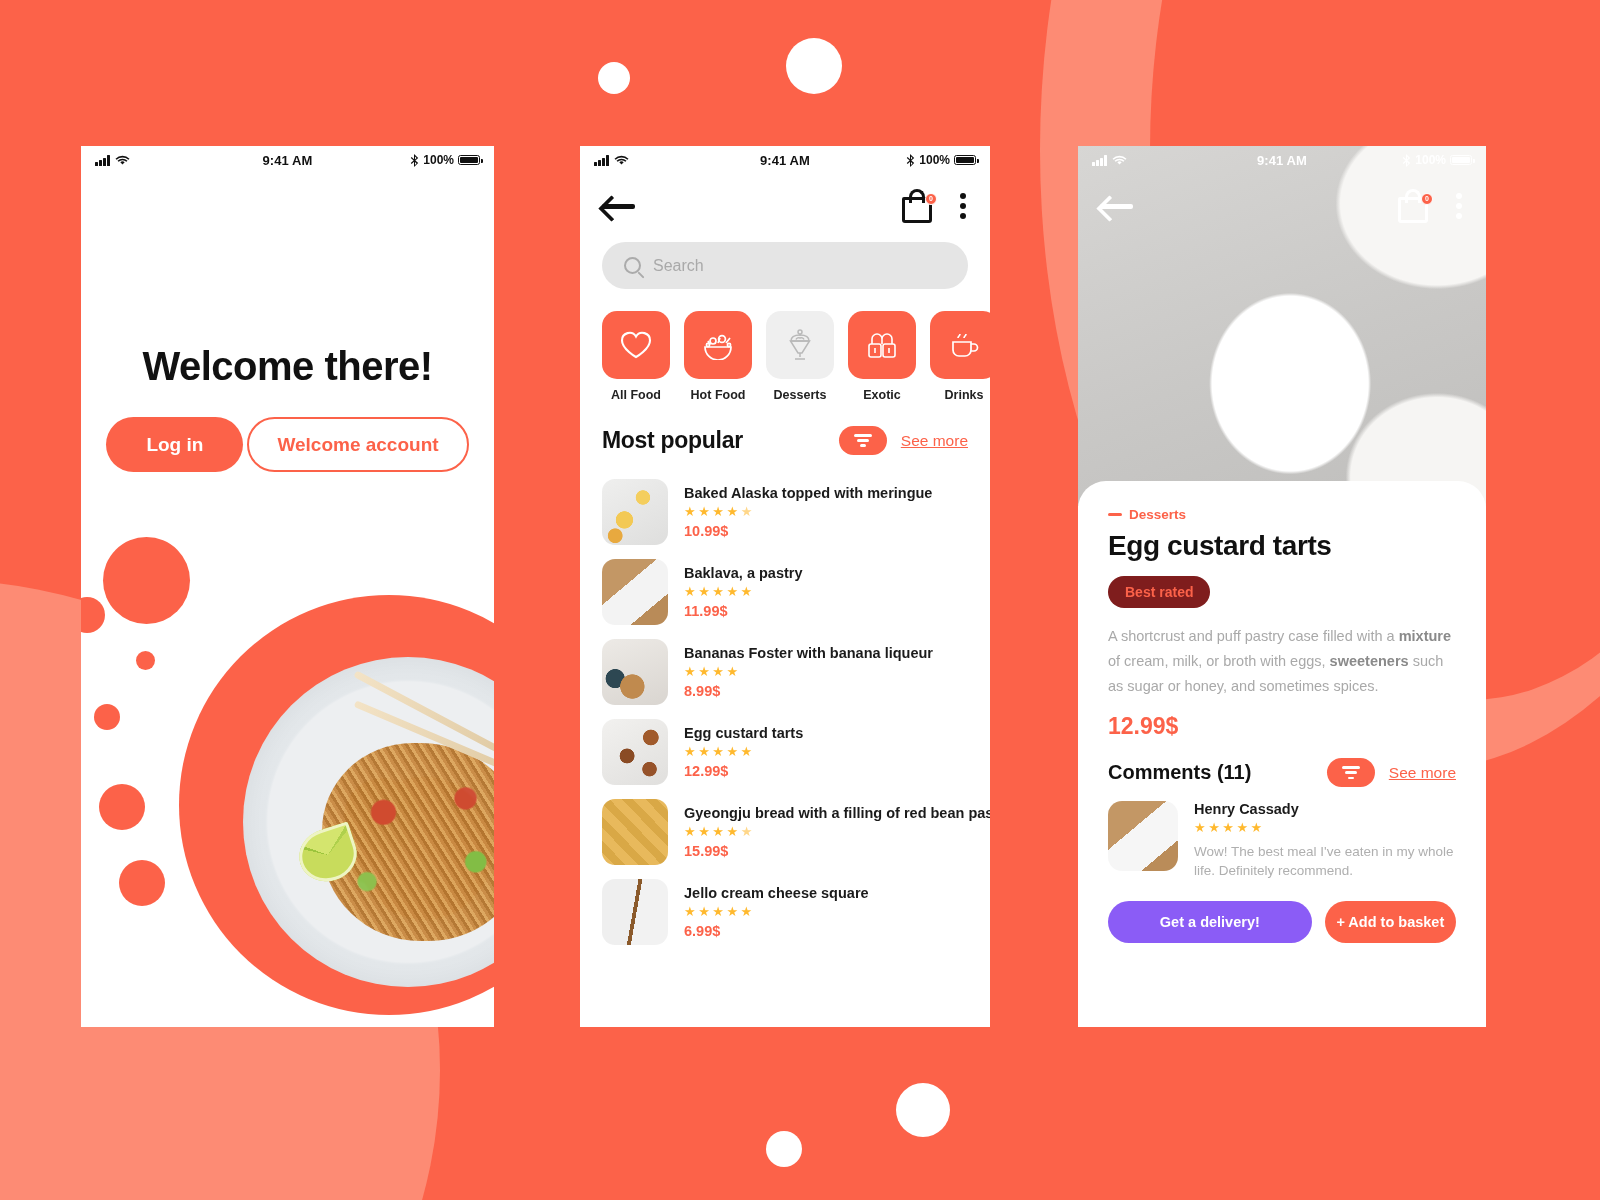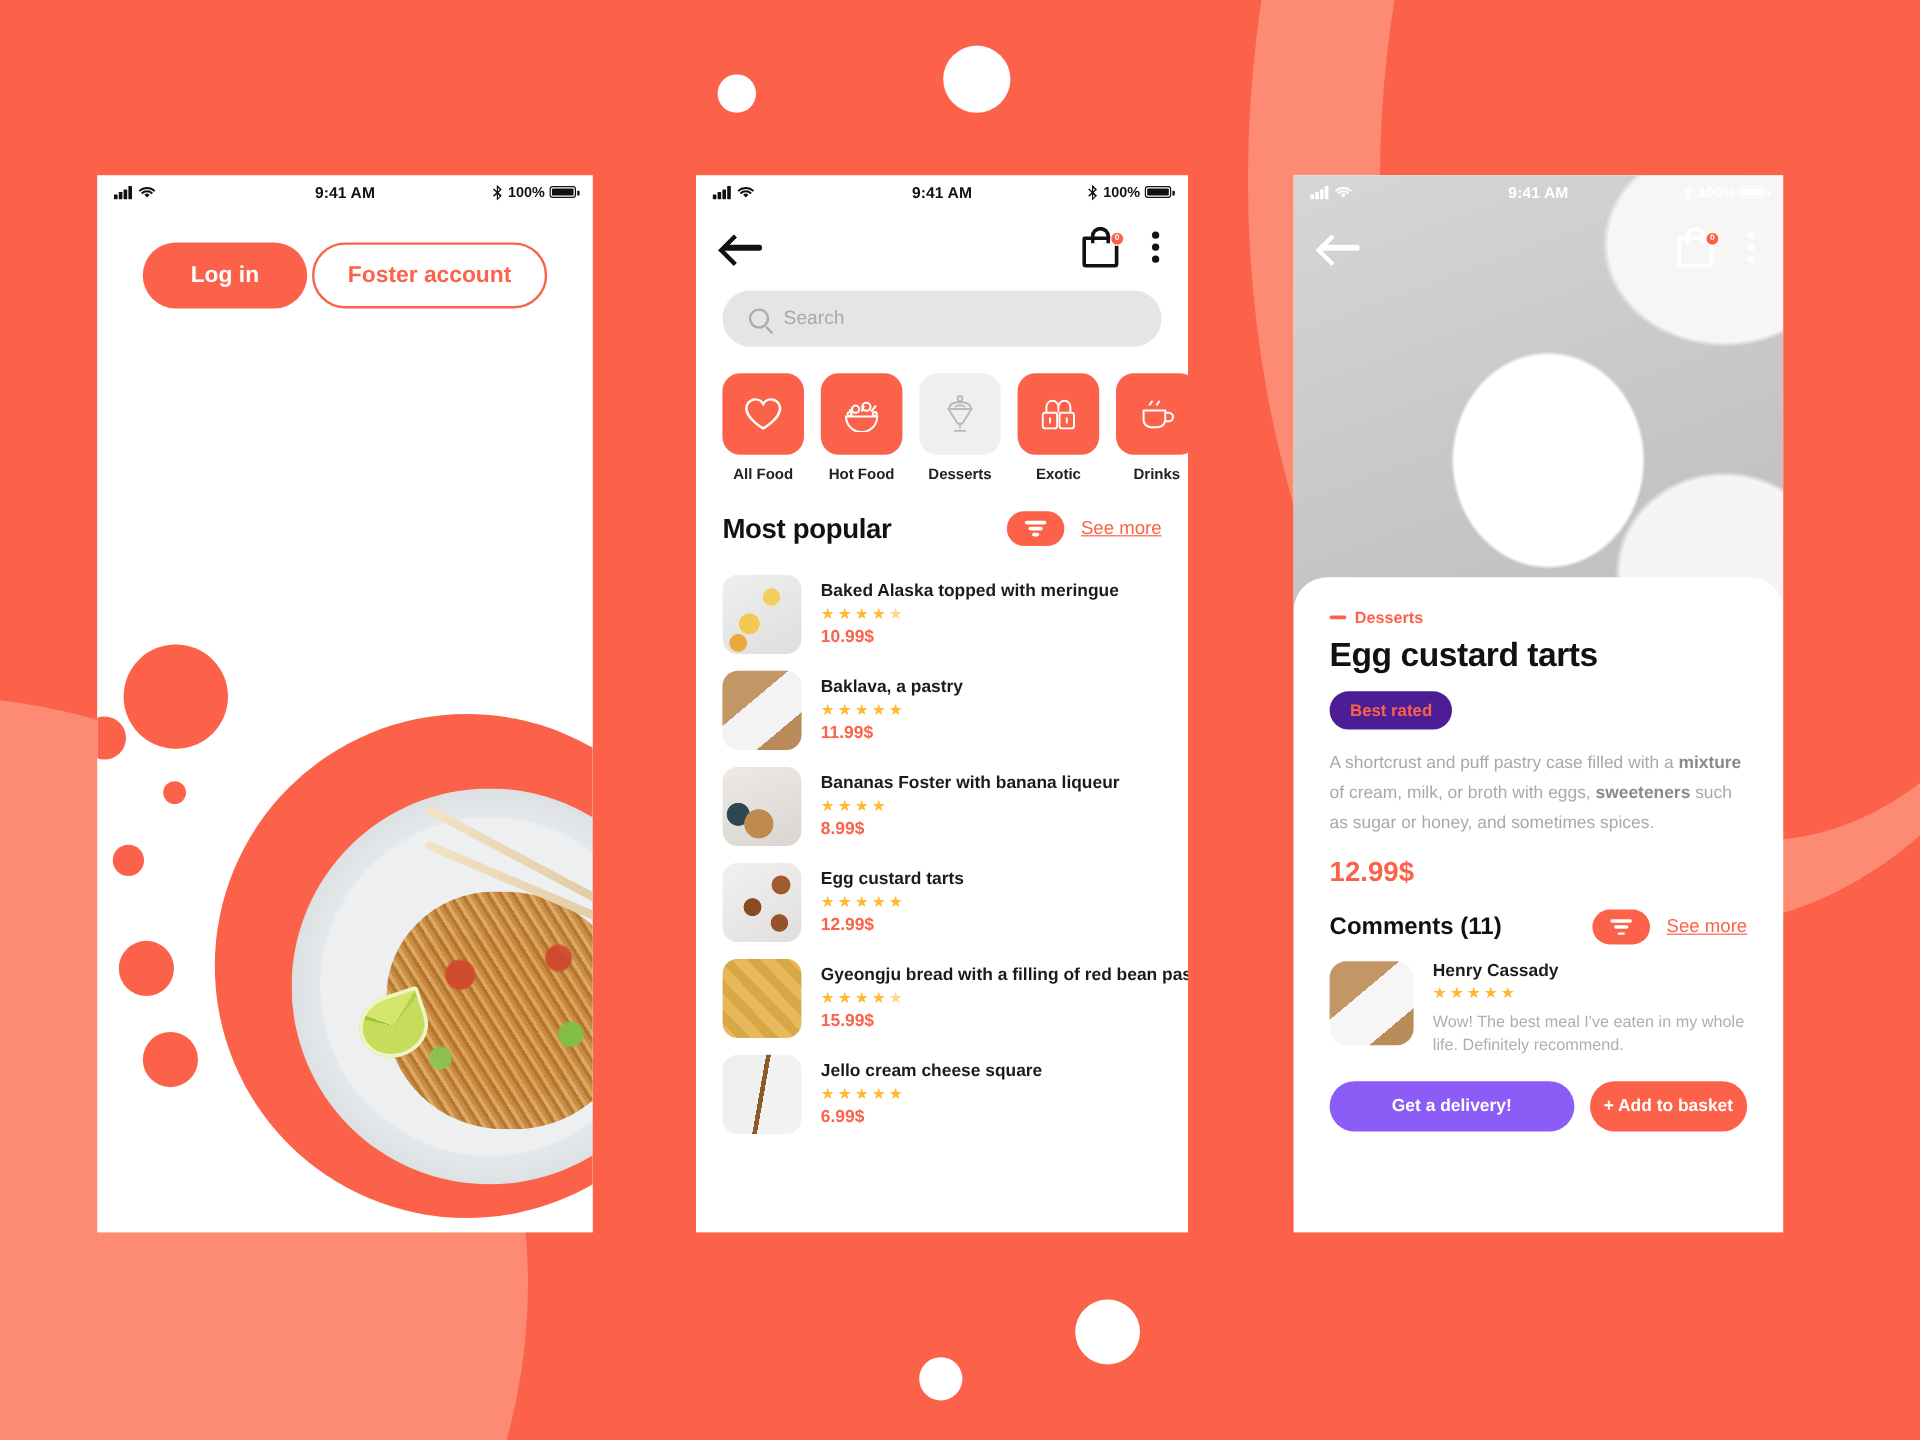--- a/index.html
+++ b/index.html
@@ -259,21 +259,21 @@
     position:absolute; left:0; top:335px; width:100%; bottom:0;
     background:#fff; border-radius:28px 28px 0 0; padding:26px 30px 0 30px;
   }
   .cat-tag {
     display:flex; align-items:center; gap:7px; color:#FC6249;
     font-size:13.5px; font-weight:bold;
   }
   .cat-tag .dash { display:block; width:14px; height:3px; background:#FC6249; border-radius:2px; }
   .prod-title { font-size:28px; font-weight:bold; color:#111; margin-top:8px; letter-spacing:-.4px; }
   .badge-best {
-    display:inline-block; margin-top:14px; background:#4c1d95; color:#FC6249;
+    display:inline-block; margin-top:14px; background:#7f1d1d; color:#FC6249;
     font-size:14px; font-weight:bold; padding:8px 17px; border-radius:17px;
   }
   .desc { margin-top:16px; font-size:14.5px; line-height:1.73; color:#A9A9A9; }
   .desc b { color:#8A8A8A; }
   .price-big { margin-top:14px; font-size:23px; font-weight:bold; color:#FC6249; }
   .cmt-head { display:flex; align-items:center; gap:14px; margin-top:18px; }
   .cmt-title { font-size:20px; font-weight:bold; color:#111; }
   .cmt { display:flex; gap:16px; margin-top:14px; }
   .cmt-av { width:70px; height:70px; border-radius:14px; flex:none; }
   .cmt-name { font-size:14.5px; font-weight:bold; color:#1b1b1b; }
@@ -321,23 +321,24 @@
           <path d="M4 0v5.2L1.6 3 .8 3.9 3.6 6.5.8 9.1l.8.9L4 7.8V13l4.2-3.9L5.4 6.5l2.8-2.6zM5 2.6 6.5 4 5 5.4zm0 5.5L6.5 9.5 5 10.9z" fill="#111"></path>
         </svg>
       <span>100%</span>
       <span class="batt">
           <i></i>
         </span>
     </span>
   </div>
 
   <div class="s1-wrap">
+    <h1 class="welcome">Welcome there!</h1>
     <div class="cta-row">
       <button class="btn-login">Log in</button>
-      <button class="btn-create">Foster account</button>
+      <button class="btn-create">Welcome account</button>
     </div>
 
     <div class="s1-decor">
       <div class="odot" style="left:22px;top:30px;width:87px;height:87px;"></div>
       <div class="odot" style="left:-12px;top:90px;width:36px;height:36px;"></div>
       <div class="odot" style="left:55px;top:144px;width:19px;height:19px;"></div>
       <div class="odot" style="left:13px;top:197px;width:26px;height:26px;"></div>
       <div class="odot" style="left:18px;top:277px;width:46px;height:46px;"></div>
       <div class="odot" style="left:38px;top:353px;width:46px;height:46px;"></div>
       <div class="bigcircle"></div>

